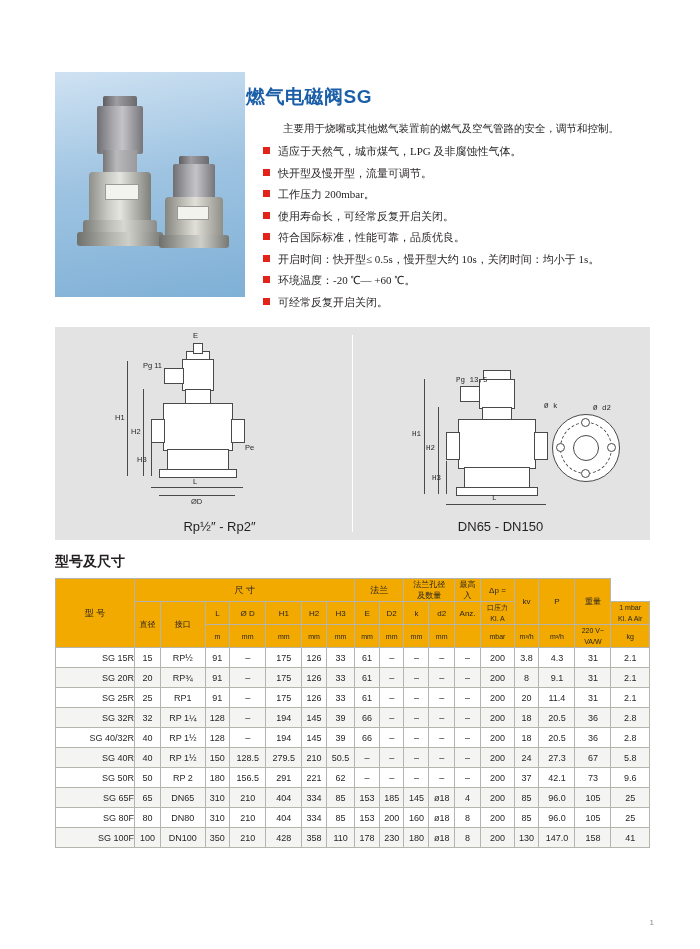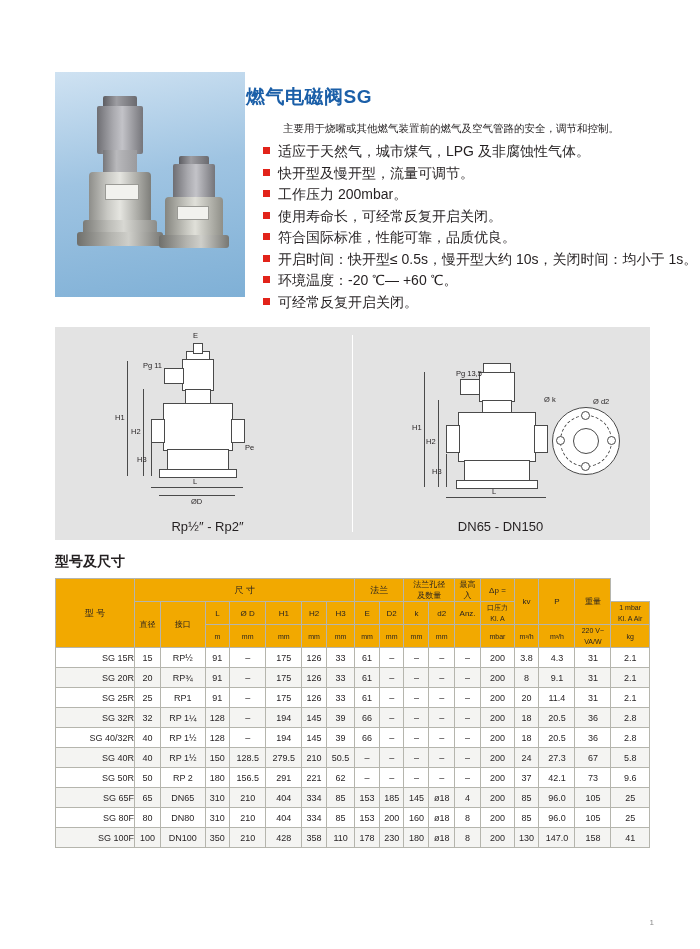--- a/index.html
+++ b/index.html
@@ -129,23 +129,24 @@
   }
   .bullet-mark {
     width: 7px;
     height: 7px;
     background: #e2231a;
     margin-top: 3px;
     margin-right: 8px;
     flex: 0 0 auto;
   }
   .bullet-text {
-    font-size: 14px;
+    font-size: 11px;
     line-height: 14px;
     color: #231f20;
+    font-family: Liberation Serif, serif;
   }
 
   
   .drawings {
     position: absolute;
     left: 55px;
     top: 327px;
     width: 595px;
     height: 213px;
     background: #e3e3e3;
@@ -159,21 +160,21 @@
     background: #ffffff;
   }
   .caption {
     position: absolute;
     bottom: 6px;
     font-size: 13px;
     color: #231f20;
     width: 297px;
     text-align: center;
   }
-  .caption.left { left: 4px; }
+  .caption.left { left: 16px; }
   .caption.right { left: 297px; }
 
   .dwg { position: absolute; }
   .ln { position: absolute; background: #4a4a4a; }
   .ln.h { height: 1px; }
   .ln.v { width: 1px; }
   .dim-label {
     position: absolute;
     font-size: 7.5px;
     color: #231f20;
@@ -338,21 +339,21 @@
       <div class="dim-label" style="left:88px;top:34px;">Pg 11</div>
       <div class="dim-label" style="left:60px;top:86px;">H1</div>
       <div class="dim-label" style="left:76px;top:100px;">H2</div>
       <div class="dim-label" style="left:82px;top:128px;">H3</div>
       <div class="dim-label" style="left:190px;top:116px;">Pe</div>
       <div class="dim-label" style="left:138px;top:150px;">L</div>
       <div class="dim-label" style="left:136px;top:170px;">ØD</div>
     </div>
     <div class="caption left">Rp½″ - Rp2″</div>
 
-    <div class="dwg" style="left:297px;top:8px;width:304px;height:180px;">
+    <div class="dwg" style="left:297px;top:15px;width:304px;height:180px;font-family:Liberation Mono, monospace;">
       <div class="shape" style="left:131px;top:28px;width:26px;height:9px;"></div>
       <div class="shape" style="left:127px;top:37px;width:34px;height:28px;"></div>
       <div class="shape" style="left:108px;top:44px;width:18px;height:14px;"></div>
       <div class="shape" style="left:130px;top:65px;width:28px;height:12px;"></div>
       <div class="shape" style="left:106px;top:77px;width:76px;height:48px;"></div>
       <div class="shape" style="left:94px;top:90px;width:12px;height:26px;"></div>
       <div class="shape" style="left:182px;top:90px;width:12px;height:26px;"></div>
       <div class="shape" style="left:112px;top:125px;width:64px;height:20px;"></div>
       <div class="shape" style="left:104px;top:145px;width:80px;height:7px;"></div>
 

